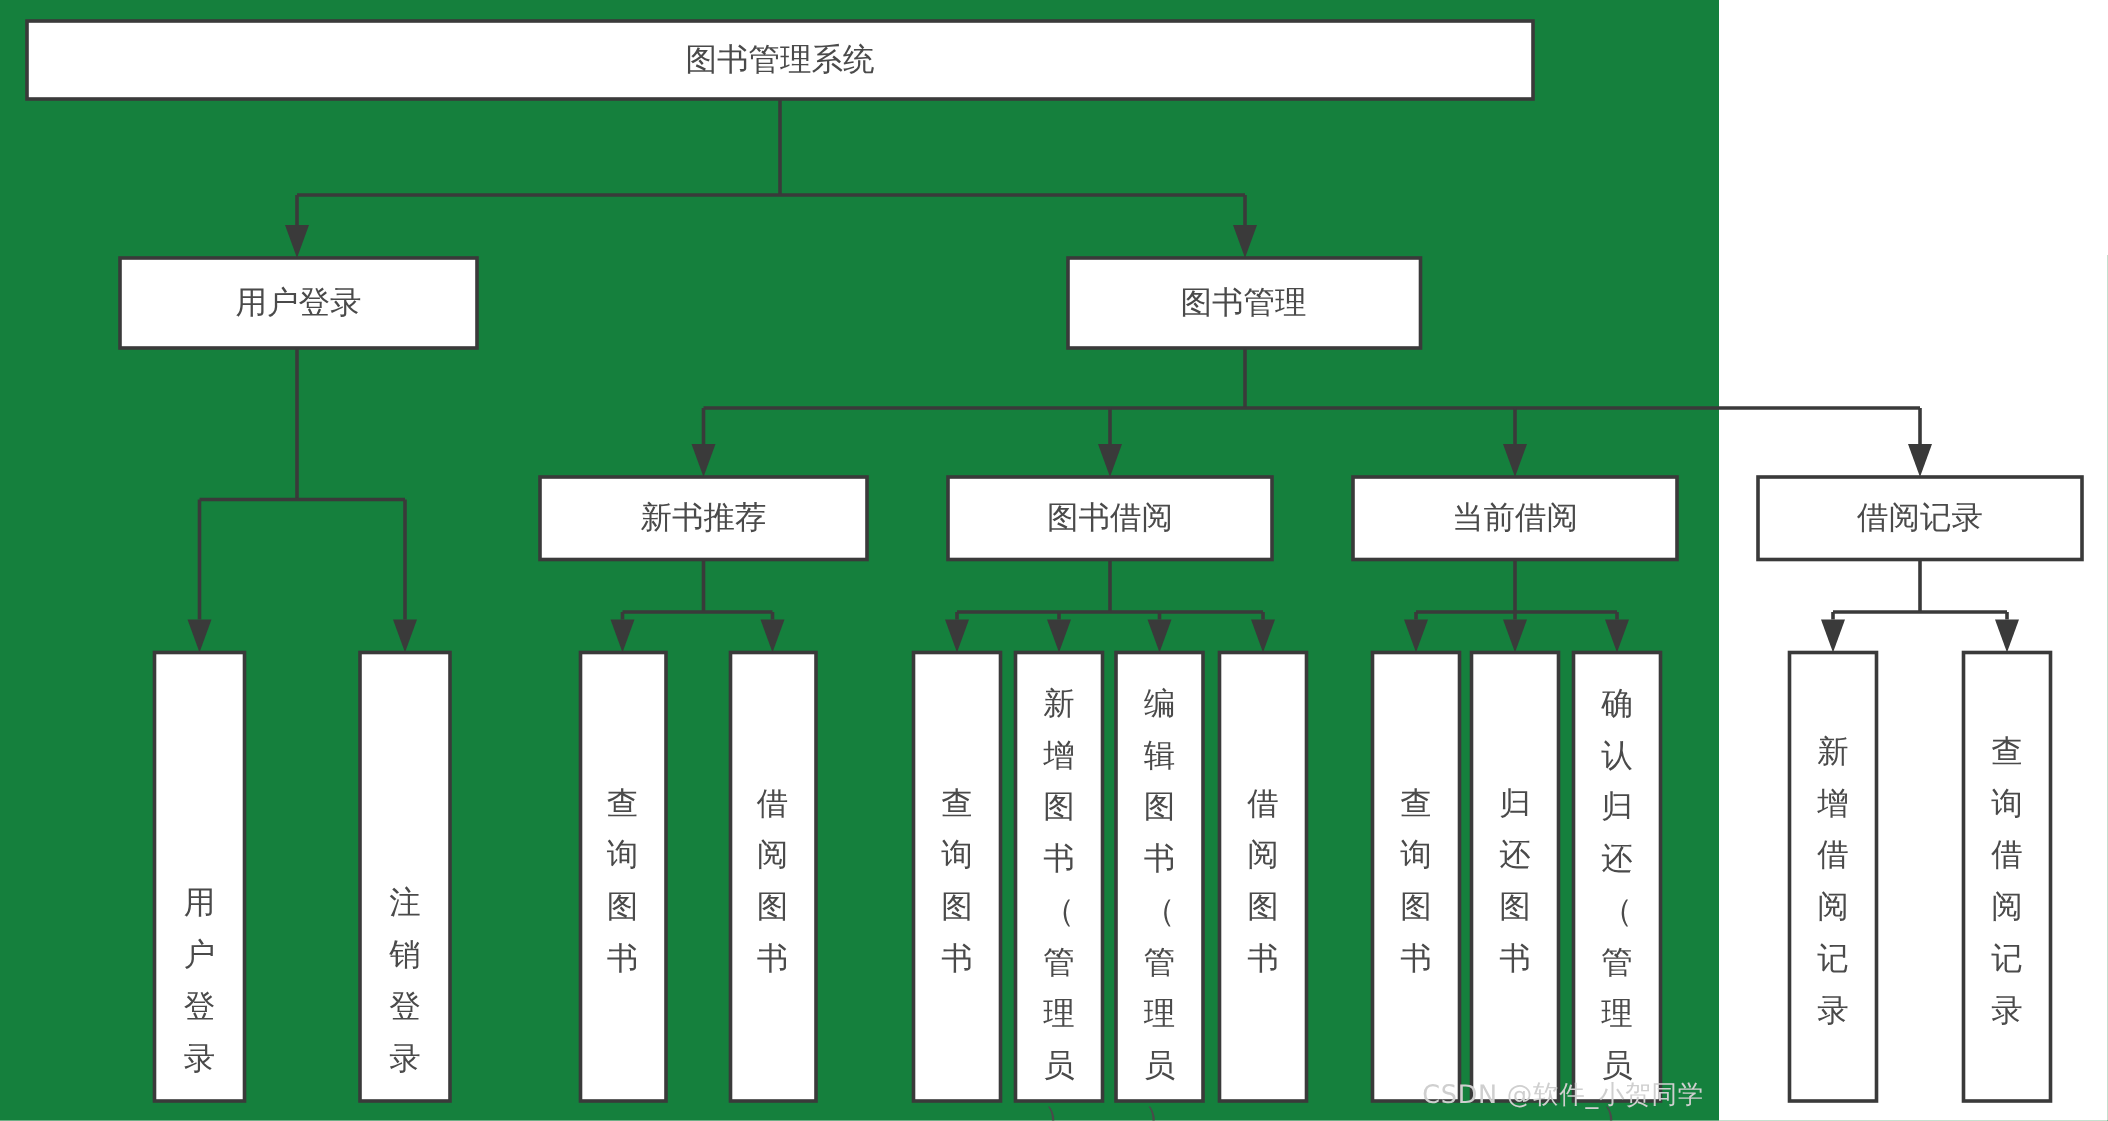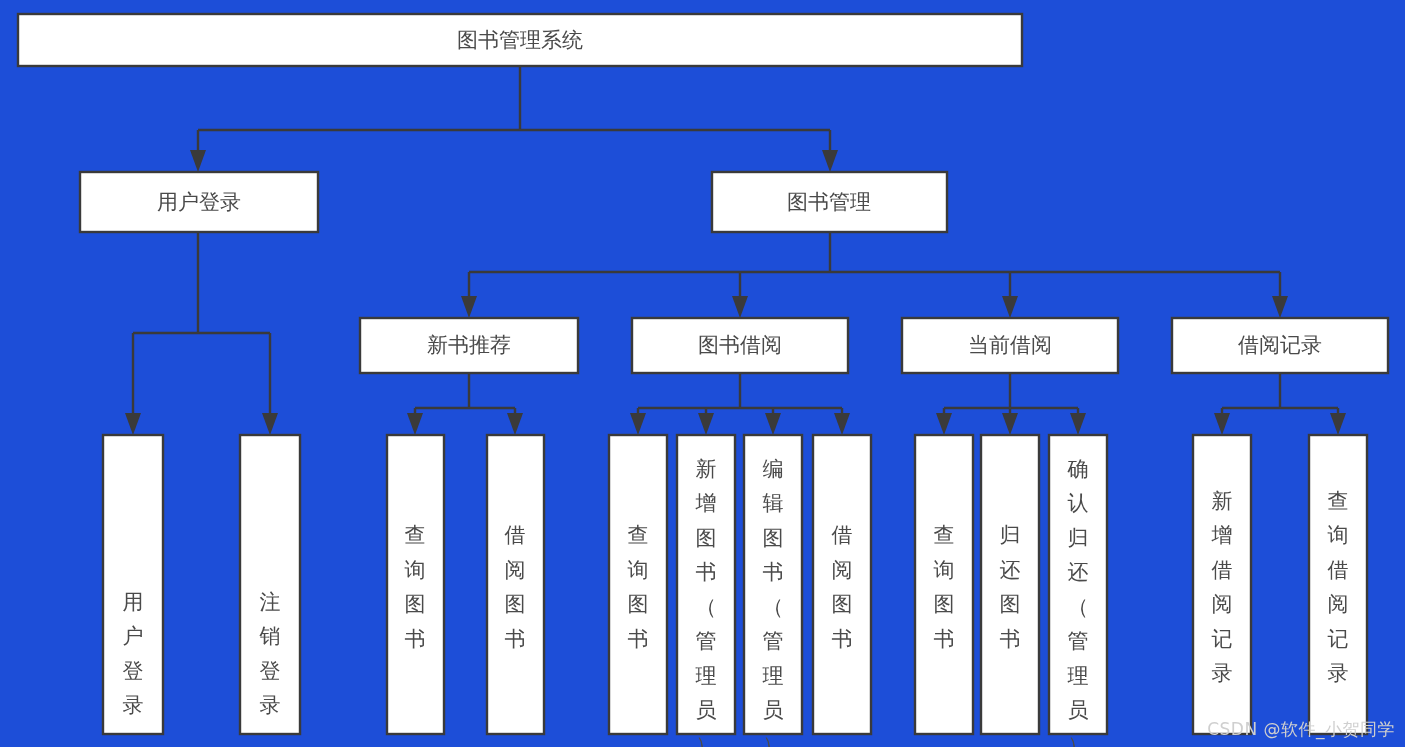--- a/index.html
+++ b/index.html
@@ -8,23 +8,23 @@
     background: #ffffff;
   }
   body {
     width: 1405px;
     height: 747px;
     font-family: "DejaVu Sans", "Liberation Sans", sans-serif;
     overflow: hidden;
   }
   #diagram-root {
     position: relative;
-    width: 1405px;
+    width: 1146px;
     height: 747px;
-    background: #1d4ed8;
+    background: #15803d;
   }
   svg#flow-svg {
     position: absolute;
     top: 0;
     left: 0;
     width: 1405px;
     height: 747px;
   }
   .node-box {
     fill: #ffffff;

